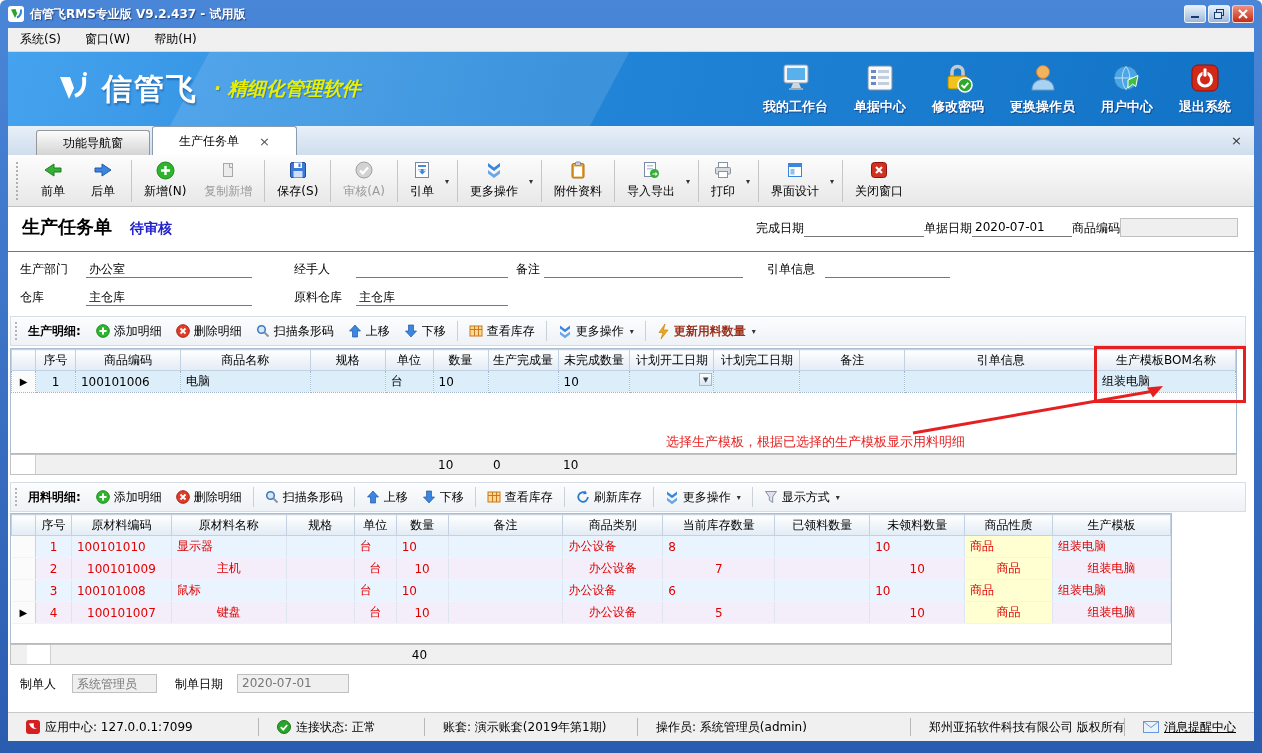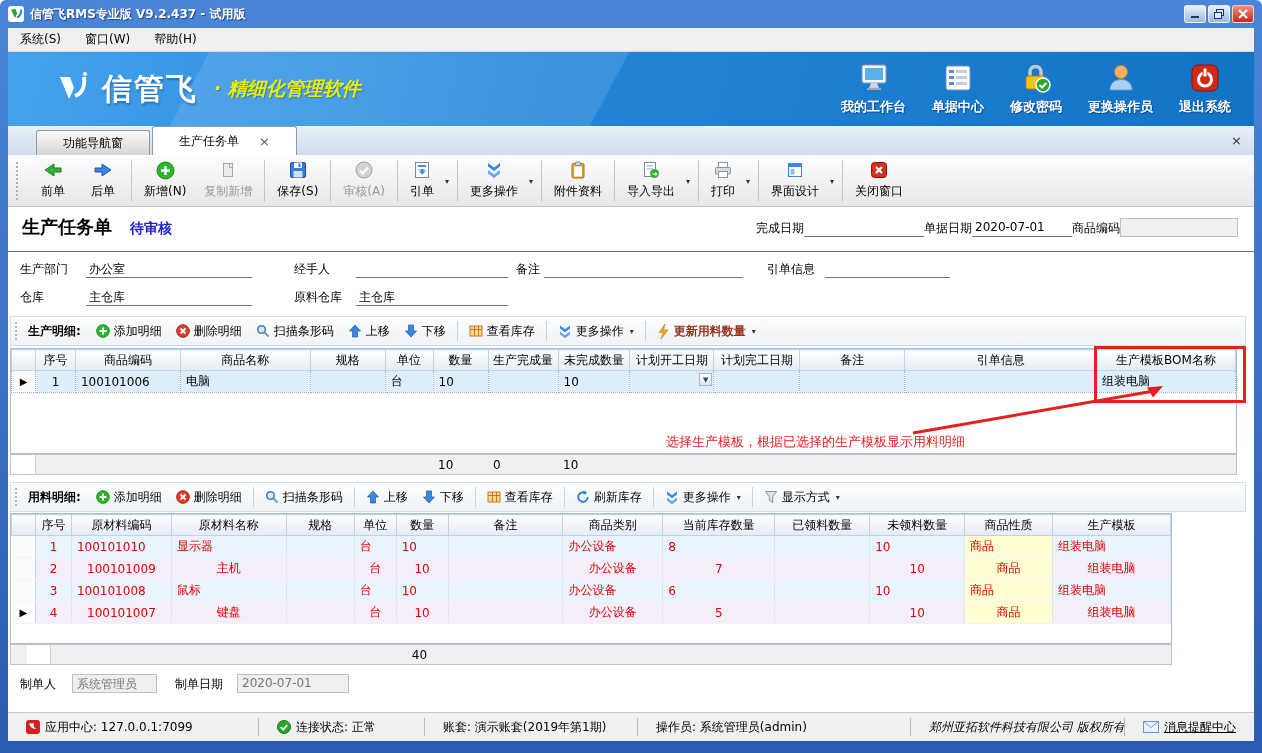--- a/index.html
+++ b/index.html
@@ -193,20 +193,28 @@
                 <path d="M18.5 22l2.6 2.6 4.2-4.8" stroke="#fff" stroke-width="2" fill="none"></path>
               </svg></span>
           <span>修改密码</span>
         </div>
         <div class="bact">
           <span><svg width="30" height="30">
                 <circle cx="15" cy="9" r="6.5" fill="#f2b25e" stroke="#c8823a"></circle>
                 <path d="M4 27c0-7 5-10.5 11-10.5S26 20 26 27z" fill="#a9d2f2" stroke="#6a9cc8"></path>
               </svg></span>
           <span>更换操作员</span>
+        </div>
+        <div class="bact">
+          <span><svg width="30" height="30">
+                <circle cx="14" cy="15" r="12" fill="#4aa6e6" stroke="#2878b8"></circle>
+                <path d="M2.5 15h23M14 3.5c-5 6-5 17 0 23M14 3.5c5 6 5 17 0 23" stroke="#bfe0f5" fill="none"></path>
+                <path d="M16 17l10-4.5-2.2 11-3.2-2.4L16 25z" fill="#44bc44" stroke="#fff"></path>
+              </svg></span>
+          <span>用户中心</span>
         </div>
         <div class="bact">
           <span><svg width="30" height="30">
                 <rect x="2" y="2" width="26" height="26" rx="6" fill="#d22818" stroke="#8e1008"></rect>
                 <circle cx="15" cy="16.5" r="6.5" fill="none" stroke="#fff" stroke-width="3"></circle>
                 <rect x="13" y="5" width="4" height="9" rx="1.5" fill="#fff" stroke="#d22818"></rect>
               </svg></span>
           <span>退出系统</span>
         </div>
       </div>
@@ -794,21 +802,21 @@
       </div>
       <span class="sb-sep"></span>
       <div class="sb-panel" style="width:212px;">
         <span>账套: 演示账套(2019年第1期)</span>
       </div>
       <span class="sb-sep"></span>
       <div class="sb-panel" style="width:272px;">
         <span>操作员: 系统管理员(admin)</span>
       </div>
       <span class="sb-sep"></span>
-      <div class="sb-panel" style="flex:1;font-style:italic;">
+      <div class="sb-panel" style="flex:1;">
         <span>郑州亚拓软件科技有限公司 版权所有</span>
       </div>
       <span class="sb-sep"></span>
       <div class="sb-panel">
         <svg width="16" height="12">
             <rect x=".5" y=".5" width="15" height="11" fill="#eaf2fc" stroke="#6898d8"></rect>
             <path d="M.5.5L8 6.5 15.5.5" fill="none" stroke="#6898d8"></path>
           </svg>
         <span class="sb-link">消息提醒中心</span>
       </div>

